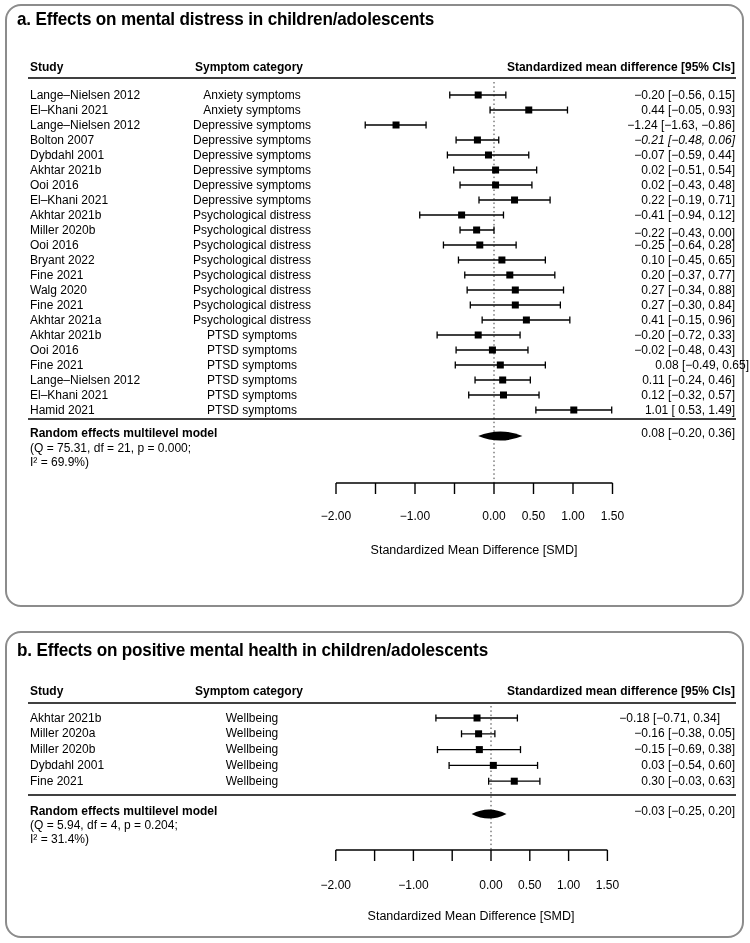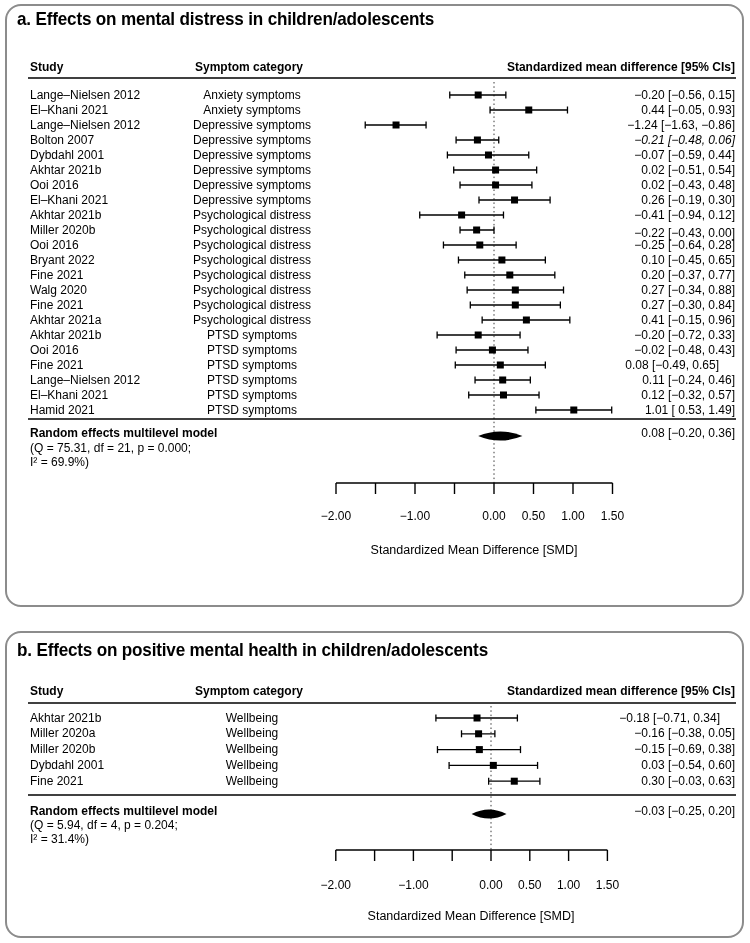--- a/index.html
+++ b/index.html
@@ -218,21 +218,21 @@
       <div class="txt center" style="left: 252px; top: 147.5px;">Depressive symptoms</div>
       <div class="txt" style="right: 15px; top: 147.5px;">−0.07 [−0.59, 0.44]</div>
       <div class="txt" style="left: 30px; top: 162.5px;">Akhtar 2021b</div>
       <div class="txt center" style="left: 252px; top: 162.5px;">Depressive symptoms</div>
       <div class="txt" style="right: 15px; top: 162.5px;">0.02 [−0.51, 0.54]</div>
       <div class="txt" style="left: 30px; top: 177.5px;">Ooi 2016</div>
       <div class="txt center" style="left: 252px; top: 177.5px;">Depressive symptoms</div>
       <div class="txt" style="right: 15px; top: 177.5px;">0.02 [−0.43, 0.48]</div>
       <div class="txt" style="left: 30px; top: 192.5px;">El–Khani 2021</div>
       <div class="txt center" style="left: 252px; top: 192.5px;">Depressive symptoms</div>
-      <div class="txt" style="right: 15px; top: 192.5px;">0.26 [−0.19, 0.30]</div>
+      <div class="txt" style="right: 15px; top: 192.5px;">0.22 [−0.19, 0.71]</div>
       <div class="txt" style="left: 30px; top: 207.5px;">Akhtar 2021b</div>
       <div class="txt center" style="left: 252px; top: 207.5px;">Psychological distress</div>
       <div class="txt" style="right: 15px; top: 207.5px;">−0.41 [−0.94, 0.12]</div>
       <div class="txt" style="left: 30px; top: 222.5px;">Miller 2020b</div>
       <div class="txt center" style="left: 252px; top: 222.5px;">Psychological distress</div>
       <div class="txt" style="right: 15px; top: 226px;">−0.22 [−0.43, 0.00]</div>
       <div class="txt" style="left: 30px; top: 237.5px;">Ooi 2016</div>
       <div class="txt center" style="left: 252px; top: 237.5px;">Psychological distress</div>
       <div class="txt" style="right: 15px; top: 237.5px;">−0.25 [−0.64, 0.28]</div>
       <div class="txt" style="left: 30px; top: 252.5px;">Bryant 2022</div>
@@ -251,21 +251,21 @@
       <div class="txt center" style="left: 252px; top: 312.5px;">Psychological distress</div>
       <div class="txt" style="right: 15px; top: 312.5px;">0.41 [−0.15, 0.96]</div>
       <div class="txt" style="left: 30px; top: 327.5px;">Akhtar 2021b</div>
       <div class="txt center" style="left: 252px; top: 327.5px;">PTSD symptoms</div>
       <div class="txt" style="right: 15px; top: 327.5px;">−0.20 [−0.72, 0.33]</div>
       <div class="txt" style="left: 30px; top: 342.5px;">Ooi 2016</div>
       <div class="txt center" style="left: 252px; top: 342.5px;">PTSD symptoms</div>
       <div class="txt" style="right: 15px; top: 342.5px;">−0.02 [−0.48, 0.43]</div>
       <div class="txt" style="left: 30px; top: 357.5px;">Fine 2021</div>
       <div class="txt center" style="left: 252px; top: 357.5px;">PTSD symptoms</div>
-      <div class="txt" style="right: 31px; top: 357.5px;">0.08 [−0.49, 0.65]</div>
+      <div class="txt" style="right: 1px; top: 357.5px;">0.08 [−0.49, 0.65]</div>
       <div class="txt" style="left: 30px; top: 372.5px;">Lange–Nielsen 2012</div>
       <div class="txt center" style="left: 252px; top: 372.5px;">PTSD symptoms</div>
       <div class="txt" style="right: 15px; top: 372.5px;">0.11 [−0.24, 0.46]</div>
       <div class="txt" style="left: 30px; top: 387.5px;">El–Khani 2021</div>
       <div class="txt center" style="left: 252px; top: 387.5px;">PTSD symptoms</div>
       <div class="txt" style="right: 15px; top: 387.5px;">0.12 [−0.32, 0.57]</div>
       <div class="txt" style="left: 30px; top: 402.5px;">Hamid 2021</div>
       <div class="txt center" style="left: 252px; top: 402.5px;">PTSD symptoms</div>
       <div class="txt" style="right: 15px; top: 402.5px;">1.01 [ 0.53, 1.49]</div>
       <div class="txt center" style="left: 336px; top: 509px;">−2.00</div>

